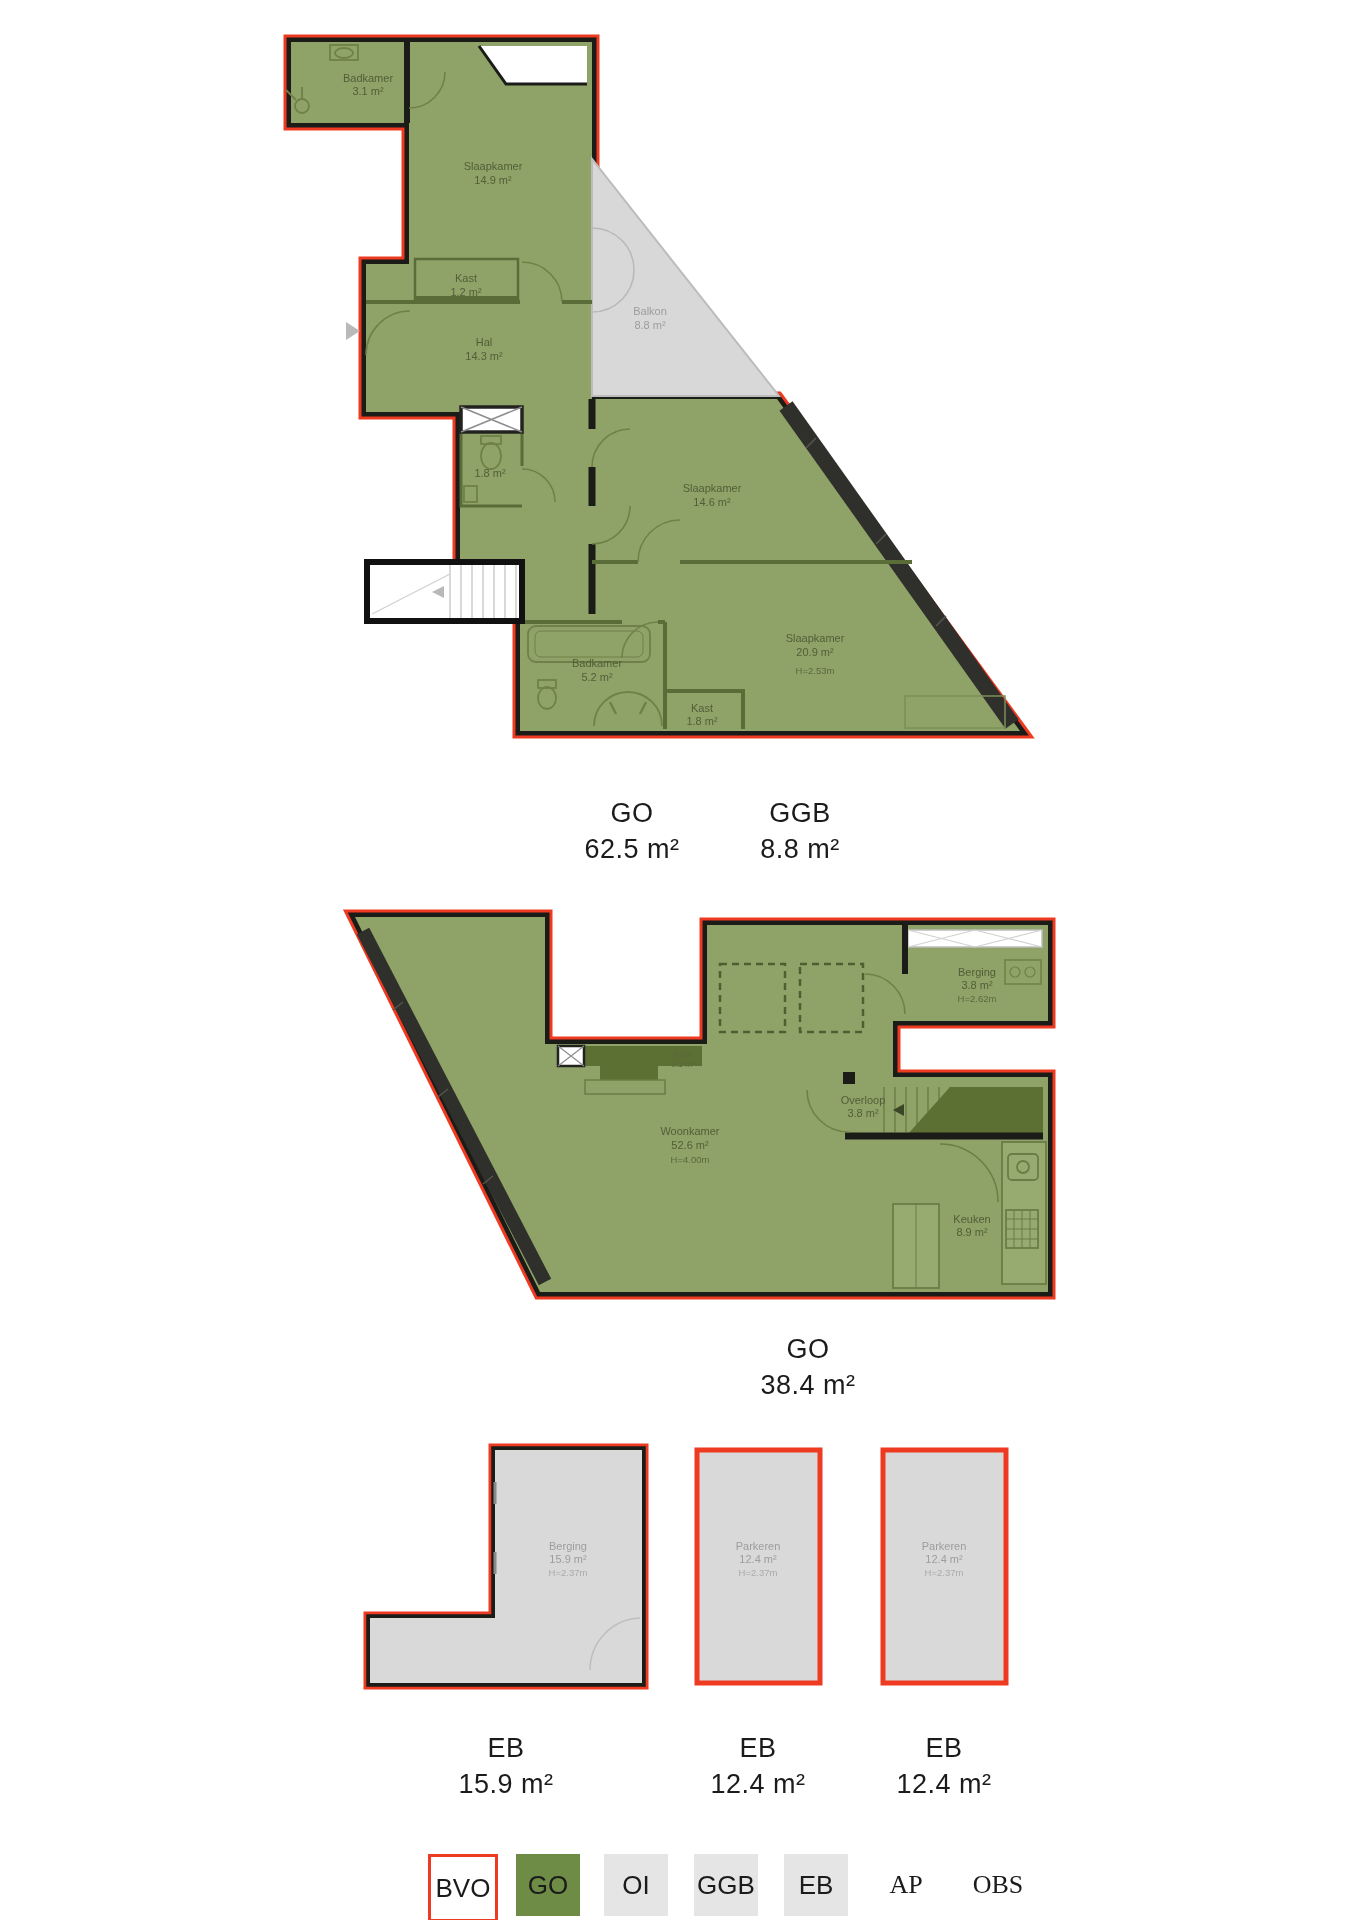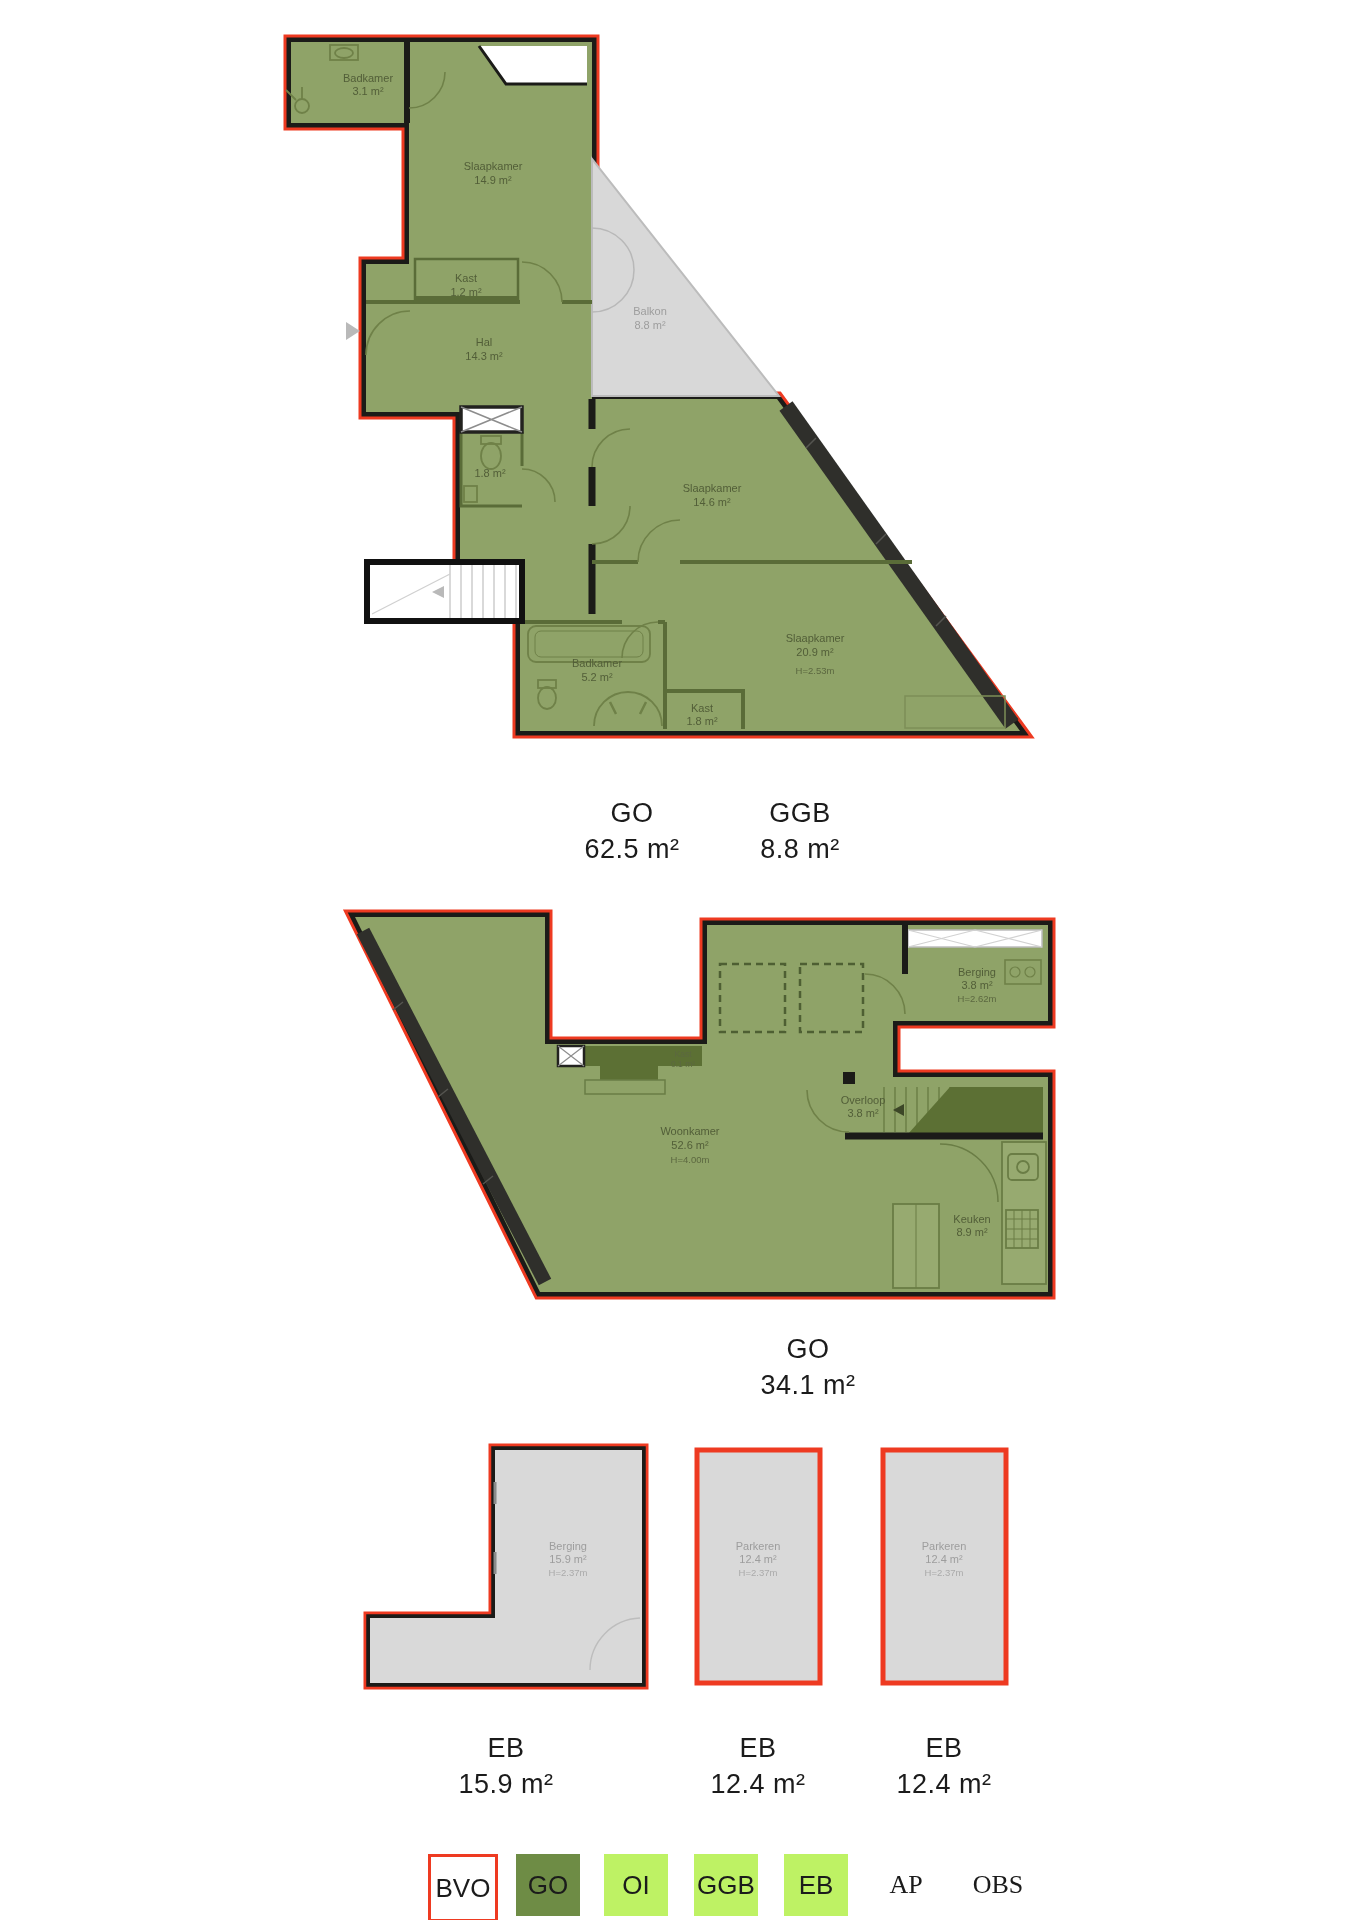--- a/index.html
+++ b/index.html
@@ -6,21 +6,21 @@
   body{font-family:"Liberation Sans", sans-serif;}
   #stage{position:relative;width:1358px;height:1920px;background:#fff;overflow:hidden;margin-top:14px;}
   .plan-svg{position:absolute;}
   .area-label{position:absolute;width:220px;text-align:center;color:#1b1b1b;
               font-size:27px;line-height:36px;letter-spacing:0.5px;}
   .legend{position:absolute;left:16px;top:1840px;width:1358px;height:62px;padding-left:31px;}
   .legend-item{position:absolute;top:0;height:62px;width:64px;display:flex;
                align-items:center;justify-content:center;font-size:26px;color:#1b1b1b;}
   .legend-box-outline{background:#ffffff;border:3px solid #ee3a21;}
   .legend-box-green{background:#6e8c45;}
-  .legend-box-grey{background:#bef264;}
+  .legend-box-grey{background:#e5e5e5;}
   .legend-box-none{background:transparent;font-family:Liberation Serif, serif;}
   svg text{font-family:"Liberation Sans", sans-serif;}
   .room-name{fill:#525e38;font-size:11px;text-anchor:middle;}
   .room-h{fill:#5c6840;font-size:9.5px;text-anchor:middle;}
   .room-grey{fill:#9d9d9d;font-size:11px;text-anchor:middle;}
   .room-grey-h{fill:#aaaaaa;font-size:9.5px;text-anchor:middle;}
   .room-tiny{fill:#5c6840;font-size:8.5px;text-anchor:middle;}
 </style>
 </head>
 <body>
@@ -200,21 +200,21 @@
     <text x="863" y="1103" class="room-name">3.8 m²</text>
     <text x="690" y="1121" class="room-name">Woonkamer</text>
     <text x="690" y="1135" class="room-name">52.6 m²</text>
     <text x="690" y="1149" class="room-h">H=4.00m</text>
     <text x="972" y="1209" class="room-name">Keuken</text>
     <text x="972" y="1222" class="room-name">8.9 m²</text>
   </svg>
 
   <div class="area-label" style="left:698px;top:1317px">
     <div>GO</div>
-    <div>34.1 m²</div>
+    <div>38.4 m²</div>
   </div>
 
   <svg class="plan-svg" style="left:290px;top:1420px;width:790px;height:265px" viewBox="290 1420 790 265">
 
     <g>
       <polygon points="495,1436 642,1436 642,1669 370,1669 370,1604 495,1604" fill="none" stroke="#ee3a21" stroke-width="13" stroke-linejoin="miter"></polygon>
       <polygon points="495,1436 642,1436 642,1669 370,1669 370,1604 495,1604" fill="none" stroke="#1b1b18" stroke-width="7.5" stroke-linejoin="miter"></polygon>
       <polygon points="495,1436 642,1436 642,1669 370,1669 370,1604 495,1604" fill="#d9d9d9"></polygon>
       <path d="M495 1468 V1490 M495 1538 V1560" stroke="#8a8a8a" stroke-width="3"></path>
       <path d="M640 1604 A52 52 0 0 0 590 1656" stroke="#bdbdbd" stroke-width="1.4" fill="none"></path>

